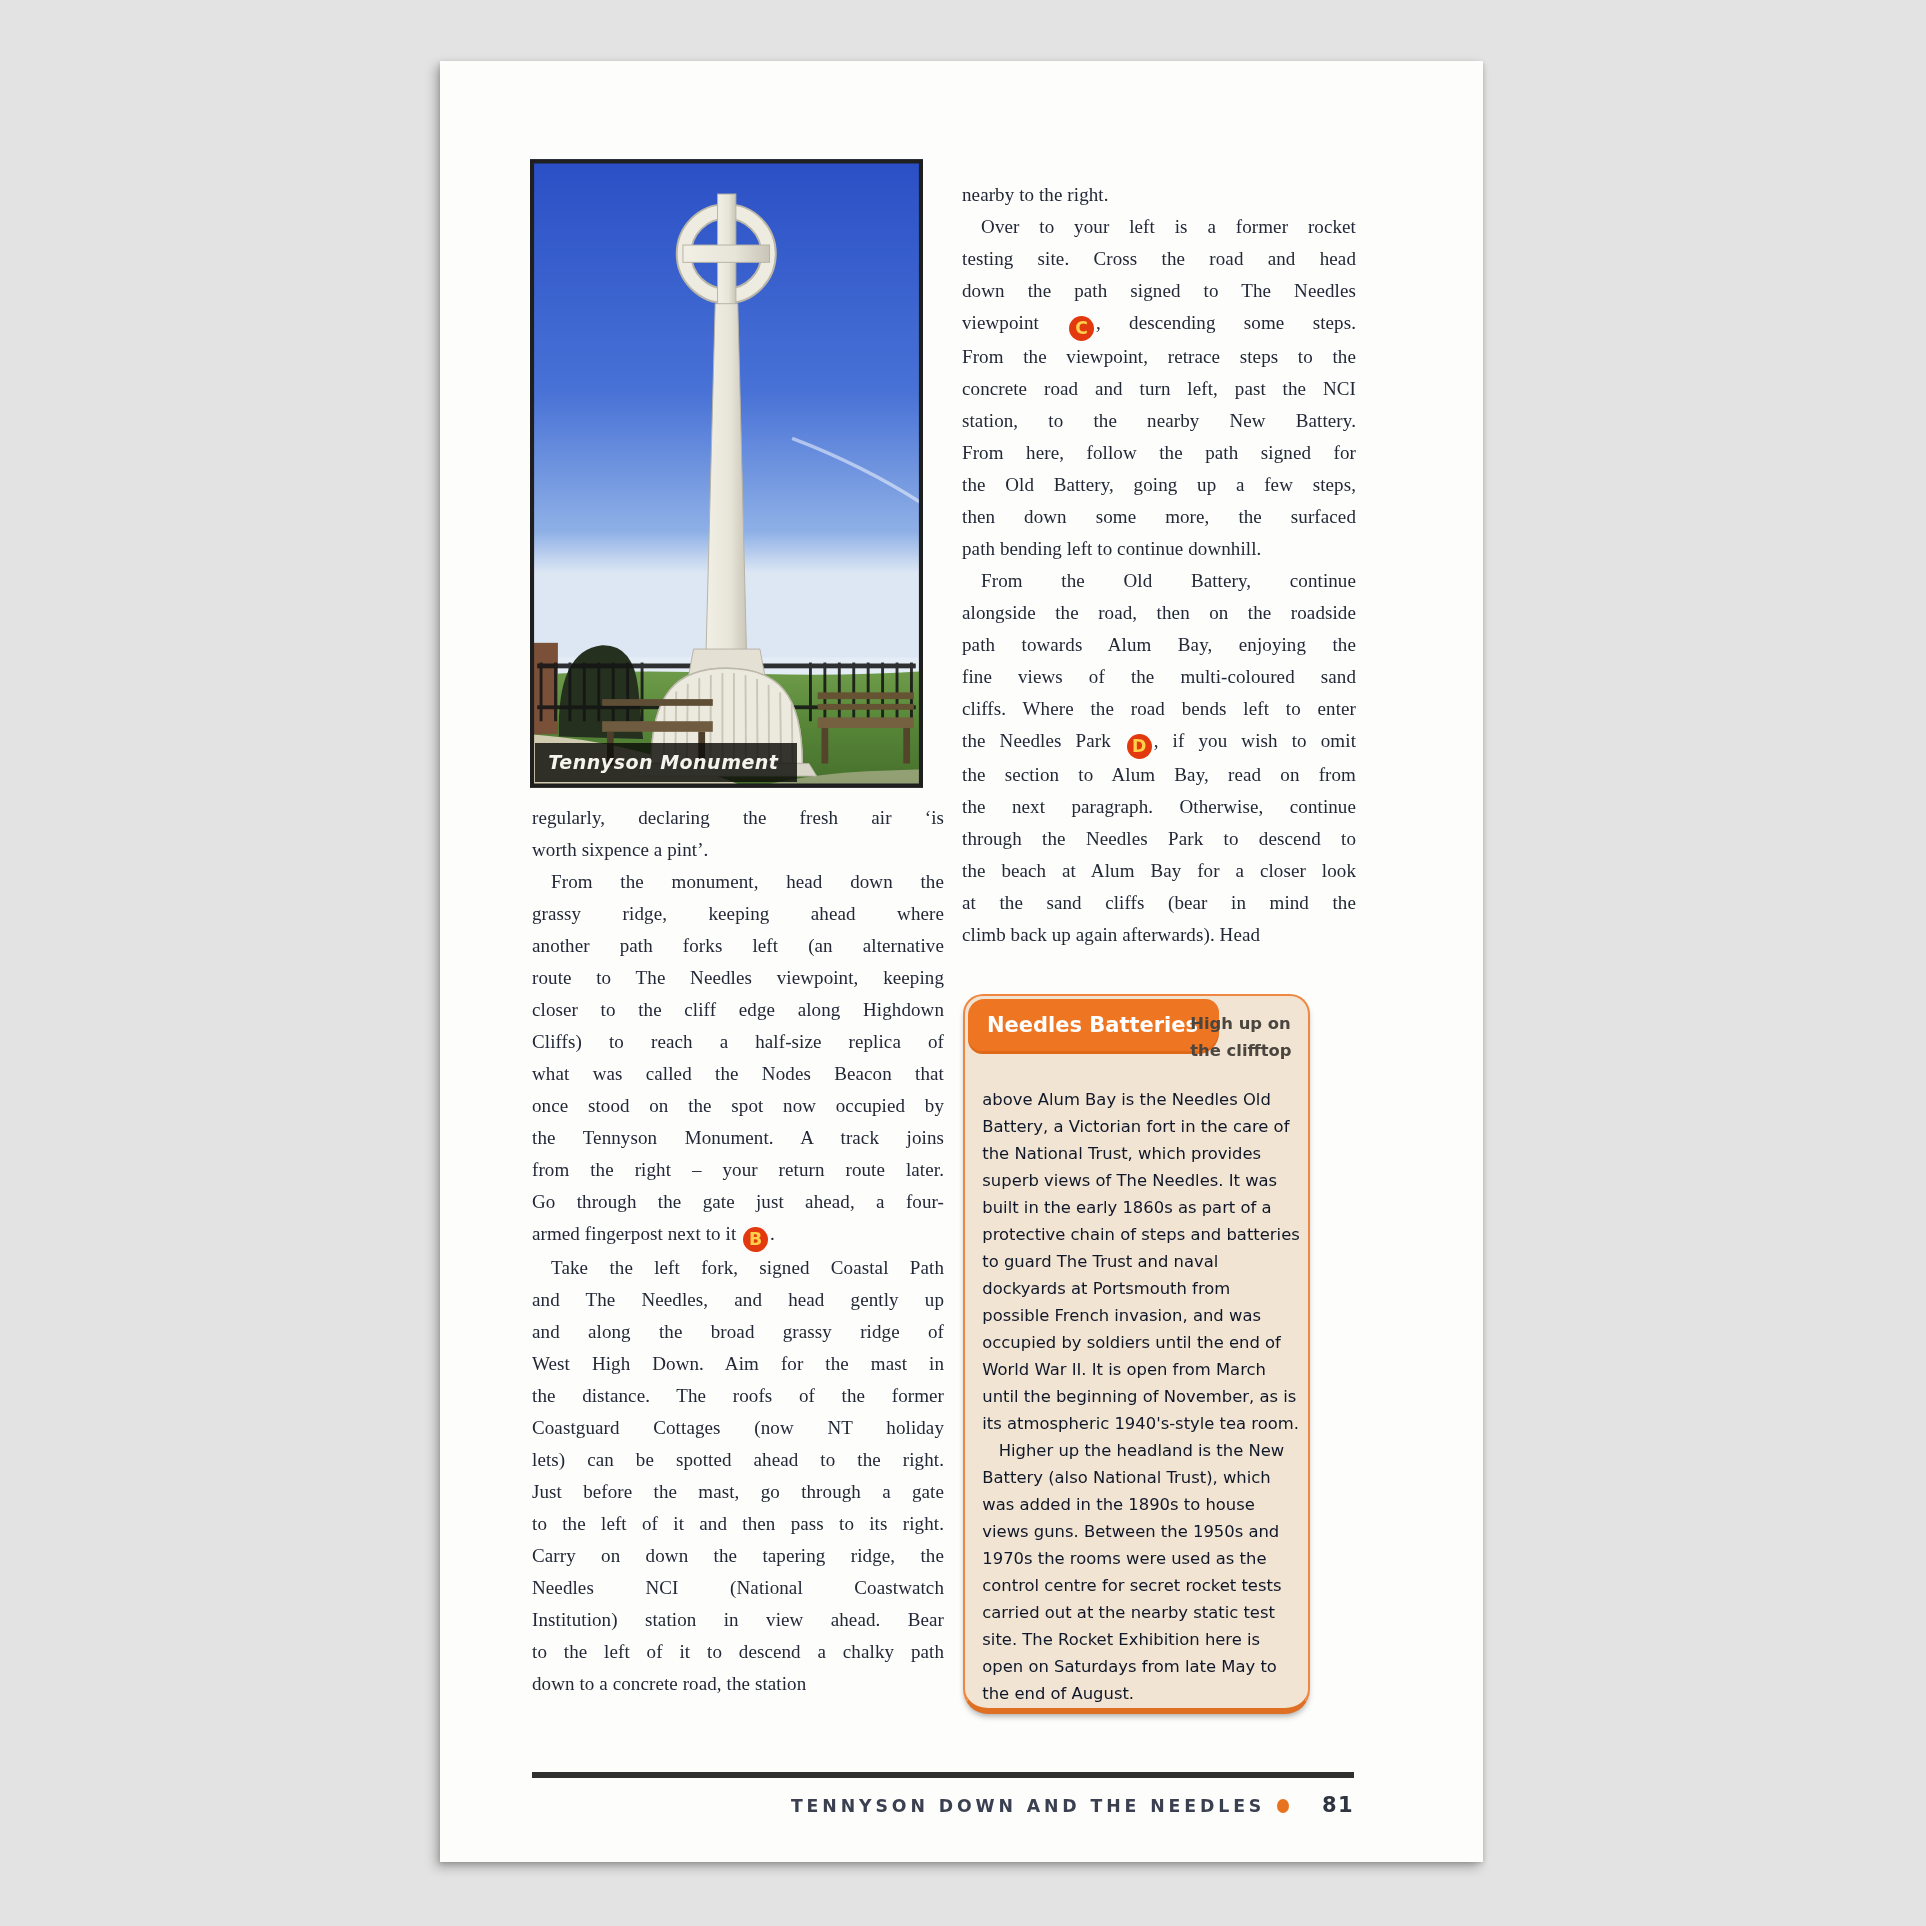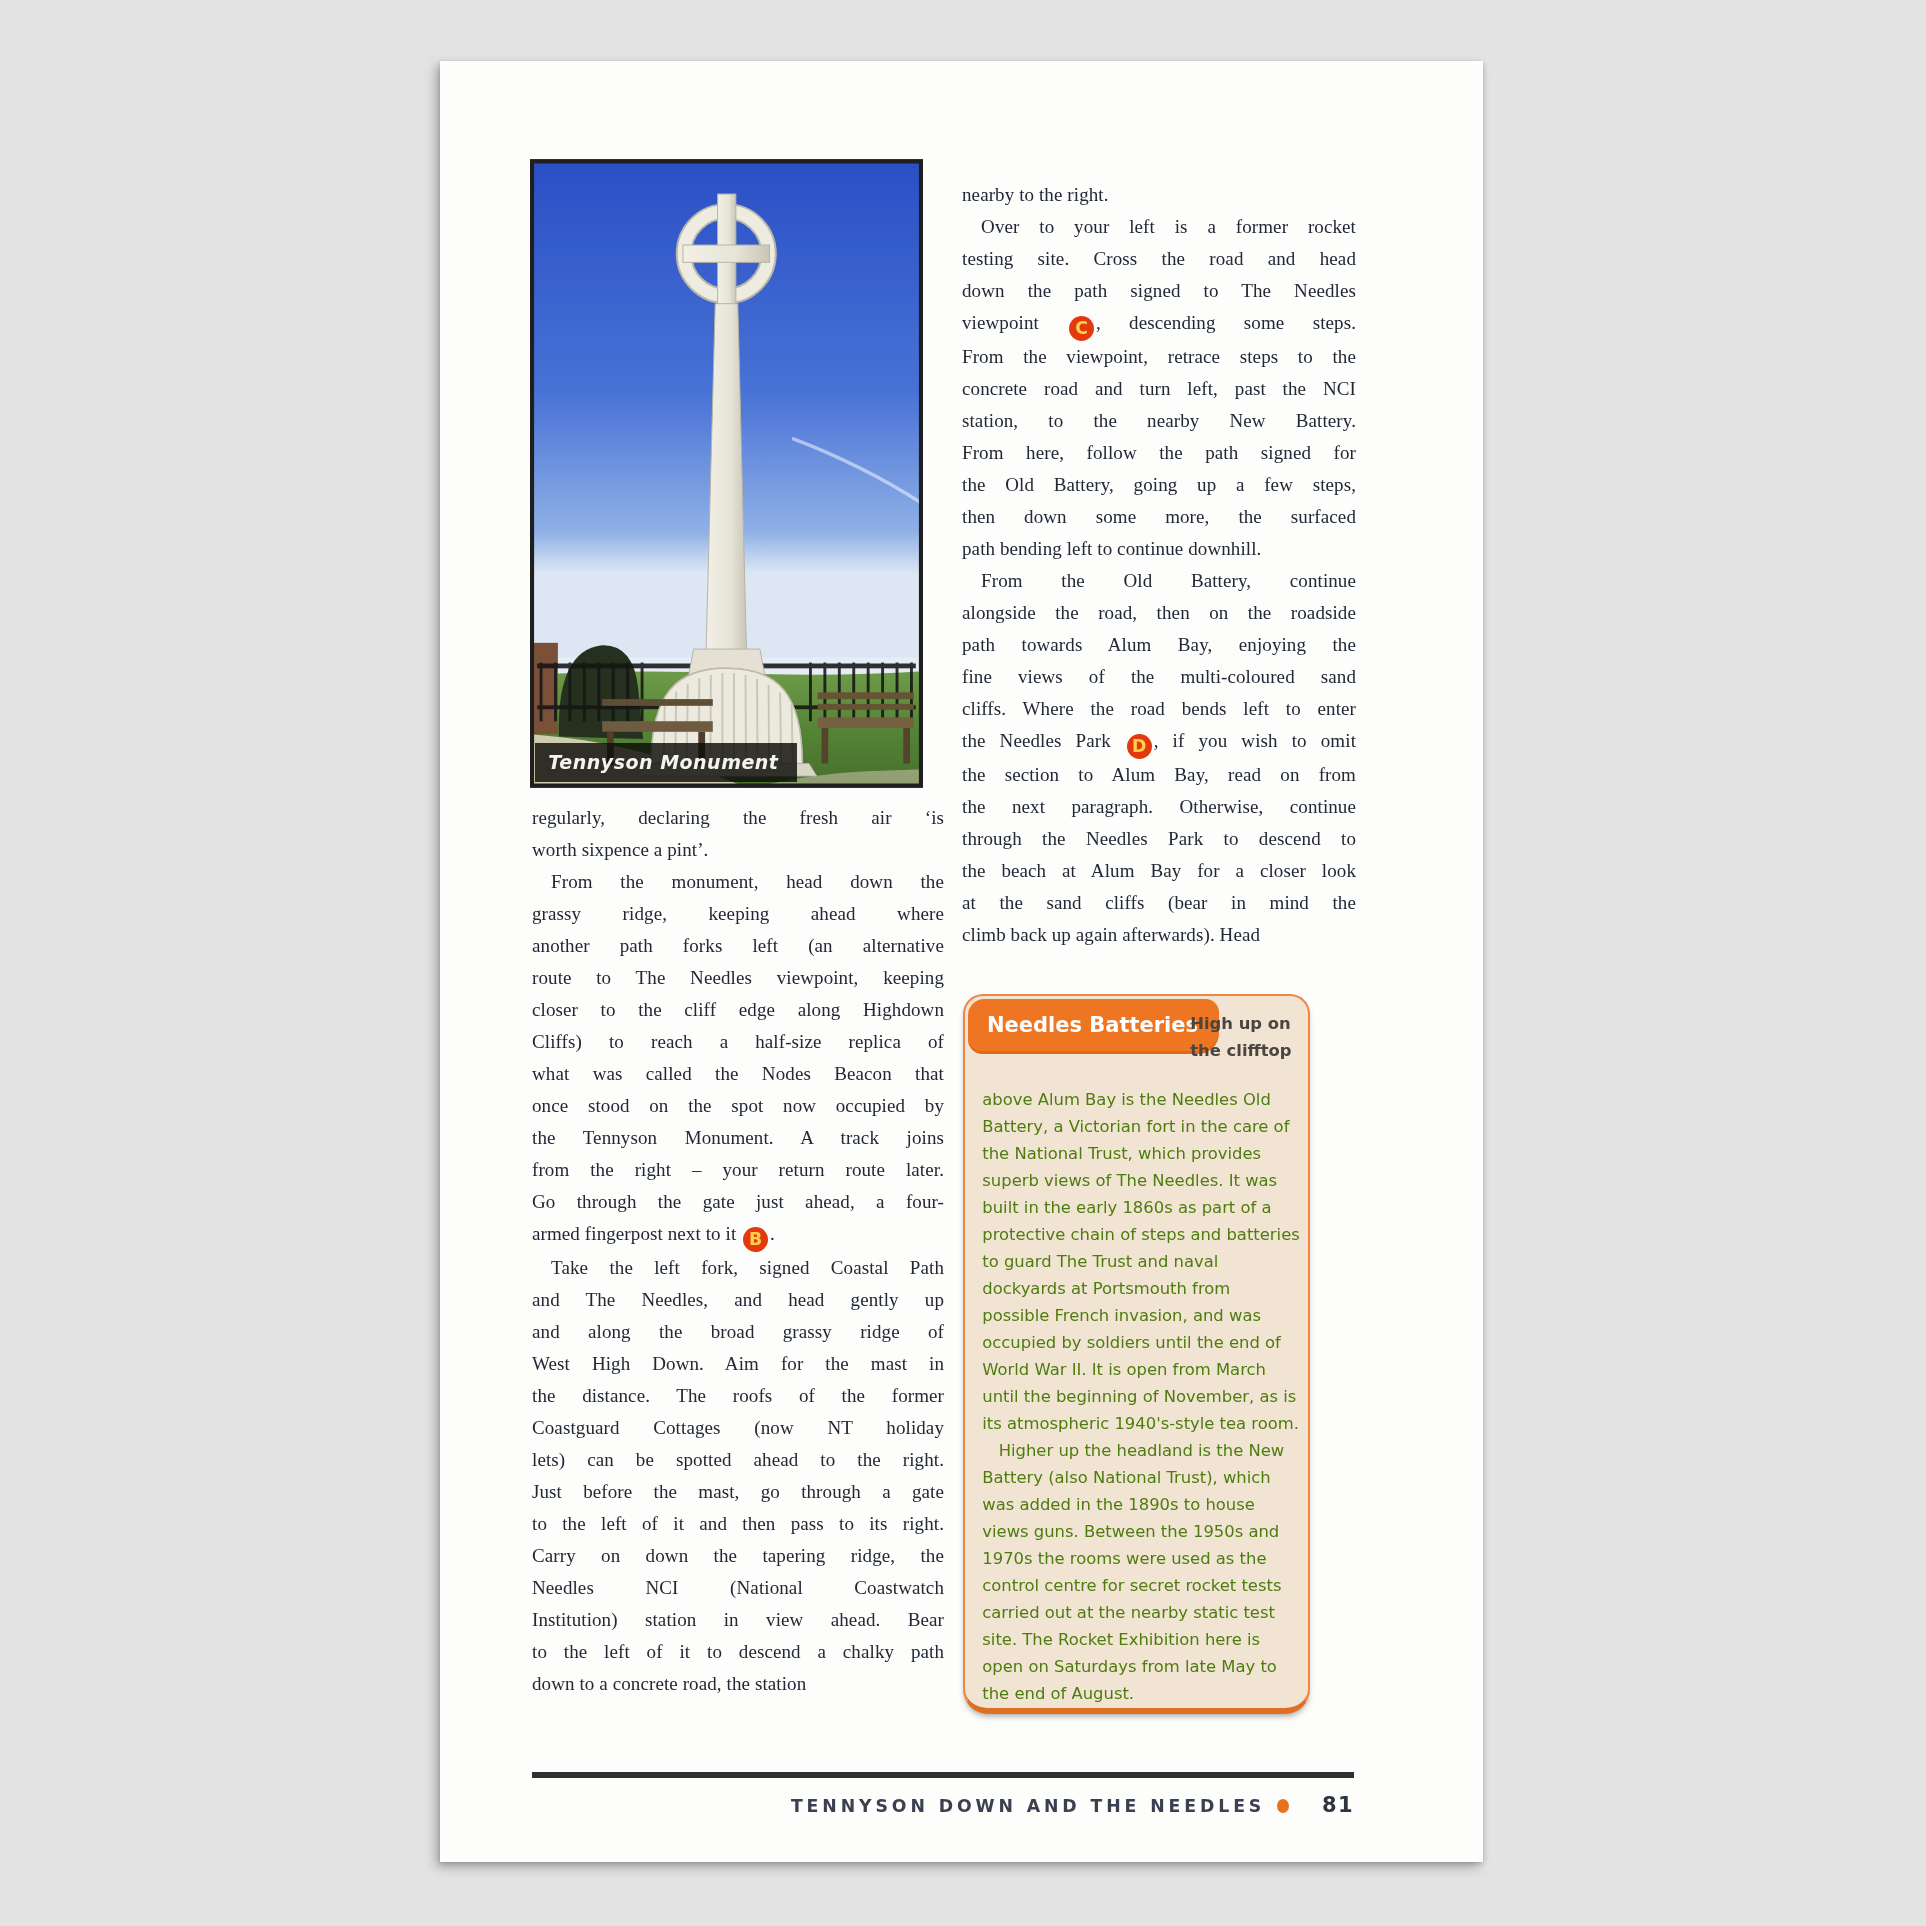--- a/index.html
+++ b/index.html
@@ -81,21 +81,21 @@
   }
   .info-box-intro{
     position:absolute;right:16.4px;top:13.5px;
     color:#4a453f;
     font-family:"DejaVu Sans", sans-serif;
     font-weight:600;
     font-size:16.4px;line-height:27px;
   }
   .info-box-body{
     position:absolute;left:17.3px;top:90px;width:362px;
-    color:#4d7c0f;
+    color:#0f172a;
     font-family:"DejaVu Sans", sans-serif;
     font-weight:500;
     font-size:16.4px;line-height:27px;
   }
   .info-box-body .line{white-space:nowrap;text-align:left;}
   
   .footer-rule{
     position:absolute;left:92px;top:1711px;width:822px;height:6.3px;
     background:#303030;
   }

